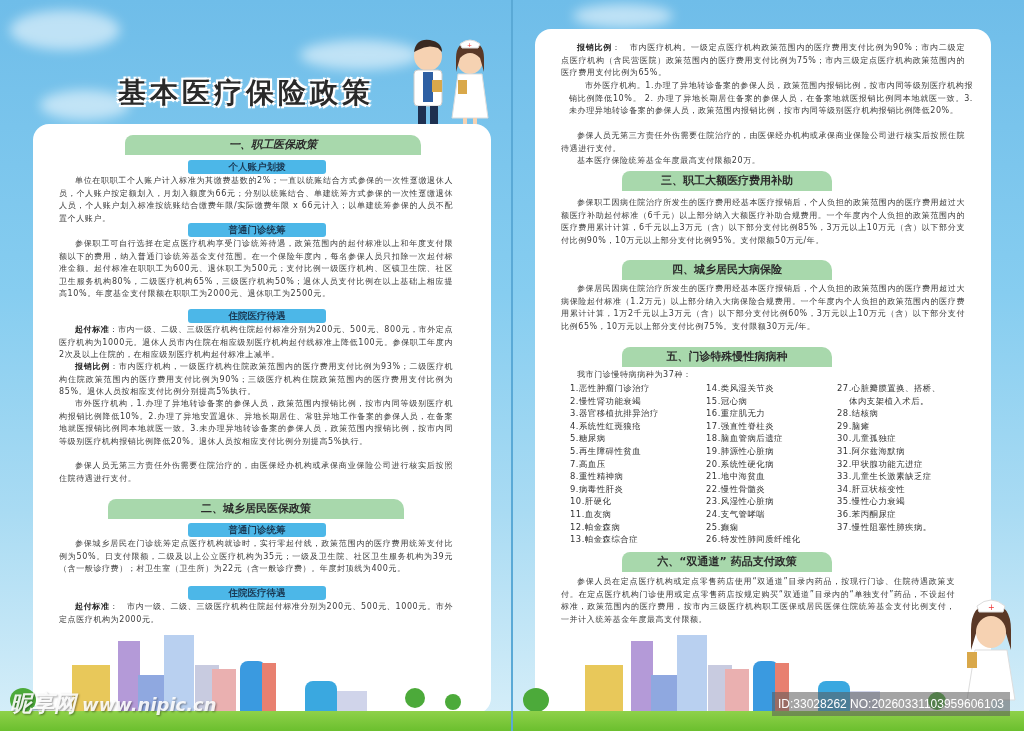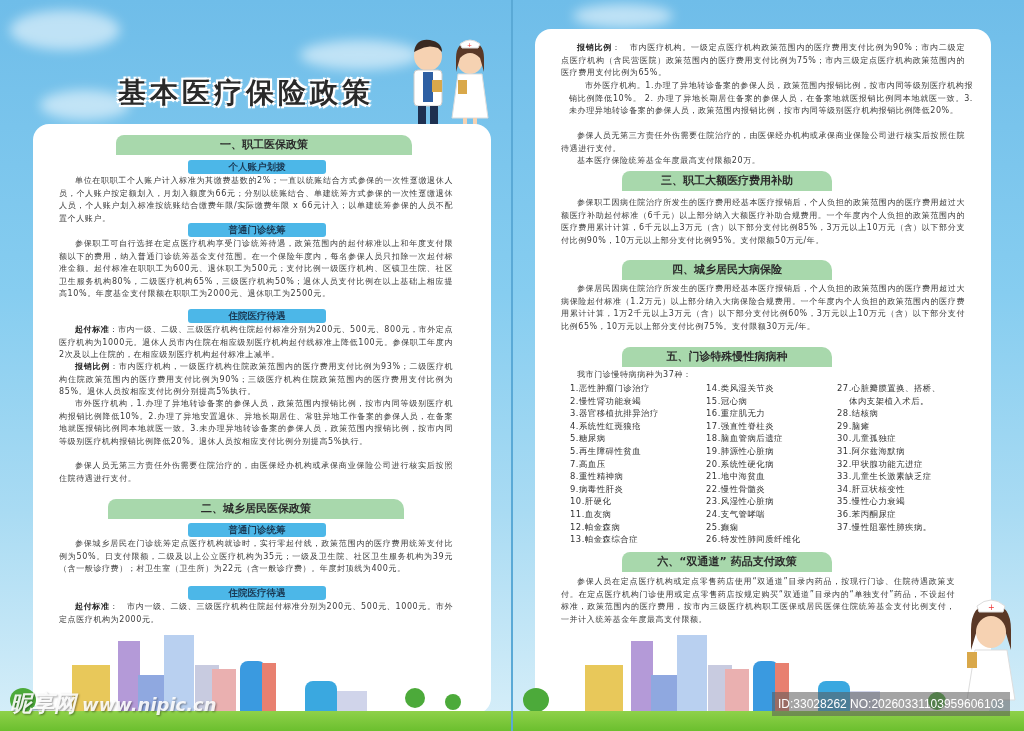--- a/index.html
+++ b/index.html
@@ -53,21 +53,21 @@
     <path d="M52 8 Q62 0 72 8 L70 12 L54 12 Z" fill="#fff" stroke="#ddd"></path>
     <text x="59" y="11" font-size="6" fill="#e33">+</text>
     <path d="M50 38 L74 38 L80 82 L44 82 Z" fill="#fff" stroke="#ddd"></path>
     <rect x="50" y="44" width="9" height="14" fill="#d9a84a"></rect>
     <rect x="55" y="82" width="4" height="8" fill="#f6d2b2"></rect>
     <rect x="65" y="82" width="4" height="8" fill="#f6d2b2"></rect>
   </svg>
 
   <div class="card"></div>
 
-  <div class="sec" style="left:116px;top:135px;width:296px;">一、职工医保政策</div>
+  <div class="sec" style="left:125px;top:135px;width:296px;font-style:italic;">一、职工医保政策</div>
   <div class="sub" style="left:188px;top:160px;width:138px;">个人账户划拨</div>
   <div class="para ind" style="left:59px;top:175px;width:394px;">单位在职职工个人账户计入标准为其缴费基数的2%；一直以统账结合方式参保的一次性趸缴退休人员，个人账户按定额划入，月划入额度为66元；分别以统账结合、单建统筹方式参保的一次性趸缴退休人员，个人账户划入标准按统账结合缴费年限/实际缴费年限 x 66元计入；以单建统筹参保的人员不配置个人账户。</div>
 
   <div class="sub" style="left:188px;top:223px;width:138px;">普通门诊统筹</div>
   <div class="para ind" style="left:59px;top:238px;width:394px;">参保职工可自行选择在定点医疗机构享受门诊统筹待遇，政策范围内的起付标准以上和年度支付限额以下的费用，纳入普通门诊统筹基金支付范围。在一个保险年度内，每名参保人员只扣除一次起付标准金额。起付标准在职职工为600元、退休职工为500元；支付比例一级医疗机构、区镇卫生院、社区卫生服务机构80%，二级医疗机构65%，三级医疗机构50%；退休人员支付比例在以上基础上相应提高10%。年度基金支付限额在职职工为2000元、退休职工为2500元。</div>
 
   <div class="sub" style="left:188px;top:309px;width:138px;">住院医疗待遇</div>
   <div class="para ind" style="left:59px;top:324px;width:394px;"><b>起付标准</b><span>：市内一级、二级、三级医疗机构住院起付标准分别为200元、500元、800元，市外定点医疗机构为1000元。退休人员市内住院在相应级别医疗机构起付线标准上降低100元。参保职工年度内2次及以上住院的，在相应级别医疗机构起付标准上减半。</span></div>
   <div class="para ind" style="left:59px;top:361px;width:394px;"><b>报销比例</b><span>：市内医疗机构，一级医疗机构住院政策范围内的医疗费用支付比例为93%；二级医疗机构住院政策范围内的医疗费用支付比例为90%；三级医疗机构住院政策范围内的医疗费用支付比例为85%。退休人员按相应支付比例分别提高5%执行。</span></div>
   <div class="para ind" style="left:59px;top:398px;width:394px;">市外医疗机构，1.办理了异地转诊备案的参保人员，政策范围内报销比例，按市内同等级别医疗机构报销比例降低10%。2.办理了异地安置退休、异地长期居住、常驻异地工作备案的参保人员，在备案地就医报销比例同本地就医一致。3.未办理异地转诊备案的参保人员，政策范围内报销比例，按市内同等级别医疗机构报销比例降低20%。退休人员按相应支付比例分别提高5%执行。</div>

